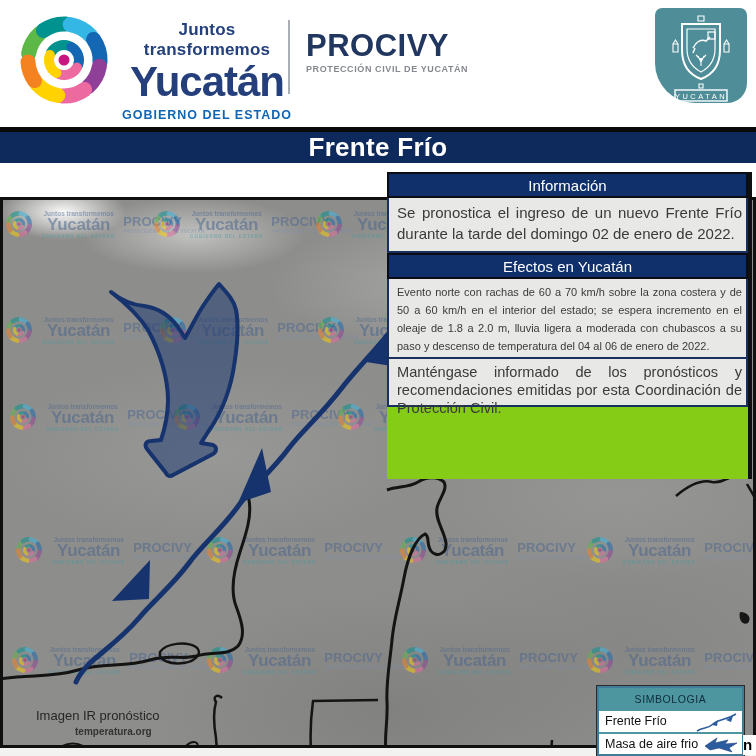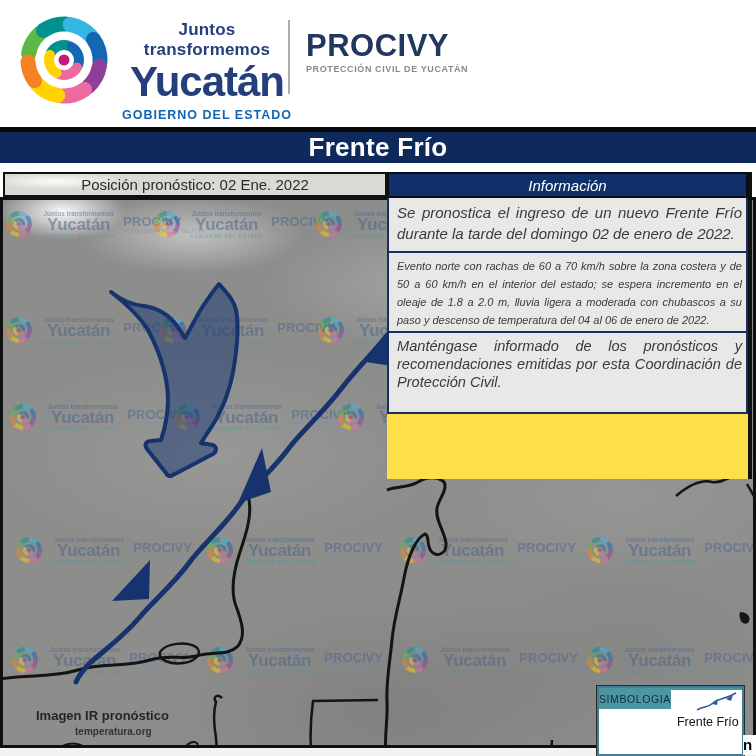--- a/index.html
+++ b/index.html
@@ -39,44 +39,44 @@
         #8d8d8b;}
   #wm-layer{position:absolute;left:-3px;top:-3px;width:756px;height:551px;}
   .wm{position:absolute;display:flex;gap:8px;align-items:center;opacity:.5;white-space:nowrap;}
   .wm-mid{display:inline-block;text-align:center;}
   .wm-tag{display:block;font-size:6.5px;font-weight:bold;color:#4a658e;}
   .wm-name{display:block;font-size:17px;font-weight:bold;color:#47628c;line-height:16px;letter-spacing:-.3px;}
   .wm-gov{display:block;font-size:4.5px;font-weight:bold;color:#3f9aa0;letter-spacing:1px;margin-top:1px;}
   .wm-pro{display:inline-block;font-size:13px;font-weight:bold;color:#4a6590;text-align:left;}
   .wm-pros{display:block;font-size:4.5px;font-weight:bold;color:#7c90ad;letter-spacing:.3px;}
   #map-svg{position:absolute;left:-3px;top:-3px;}
-  #credit1{position:absolute;left:33px;top:508px;font-size:13px;font-weight:bold;color:#262626;}
+  #credit1{position:absolute;left:33px;top:508px;font-size:13px;font-weight:normal;color:#262626;}
   #credit2{position:absolute;left:72px;top:526px;font-size:10px;font-weight:bold;color:#333;}
 
   
   #posbar{position:absolute;left:3px;top:172px;width:384px;height:25px;box-sizing:border-box;
           border:2px solid #101010;z-index:6;display:flex;align-items:center;justify-content:center;
           background:radial-gradient(90px 11px at 14% 35%, rgba(255,255,255,.9), rgba(255,255,255,0) 75%),#d9d9d5;
           font-size:15px;color:#2b2b2b;}
 
   
-  #panel{position:absolute;left:387px;top:172px;width:365px;height:307px;background:#fde047;
-         border-right:4px solid #101010;box-sizing:border-box;z-index:5;font-style:italic;}
+  #panel{position:absolute;left:387px;top:172px;width:365px;height:307px;background:#84cc16;
+         border-right:4px solid #101010;box-sizing:border-box;z-index:5;}
   .sec-header{height:26px;box-sizing:border-box;background:#10306b;border:2px solid #0c0c14;
               display:flex;align-items:center;justify-content:center;color:#fff;font-size:15px;}
   .sec-body{box-sizing:border-box;background:#e8e8e6;border:2px solid #17305e;border-top:none;
             padding:4px 4px 2px 8px;color:#3a3a3a;text-align:justify;}
   #body-info{height:55px;font-size:15px;line-height:21px;}
   #body-effects{height:80px;font-size:11px;line-height:18px;}
-  #body-recom{height:81px;font-size:14.6px;line-height:18px;}
+  #body-recom{height:48px;font-size:14.6px;line-height:18px;}
 
   
   #legend{position:absolute;left:597px;top:686px;width:147px;height:70px;box-sizing:border-box;
           border:2px solid #3f7d9b;outline:1px solid #2a2a2a;background:#fff;z-index:7;
-          display:flex;flex-direction:row;}
+          display:flex;flex-direction:column;}
   #legend-title{height:21px;background:#4d96a0;color:#0e2b3a;font-size:10.5px;letter-spacing:.6px;
                 display:flex;align-items:center;justify-content:center;}
   .legend-row{flex:1;border-top:2px solid #4d96a0;background:#fff;display:flex;align-items:center;
               font-size:12.5px;color:#101010;padding-left:6px;position:relative;}
   .legend-sym{position:absolute;right:3px;top:1px;}
 
   
   #bottom-strip{position:absolute;left:0;top:748px;width:756px;height:8px;background:#f2f2f0;z-index:4;}
   #crop-glyph{position:absolute;left:743px;top:735px;width:13px;height:20px;background:#fdfdfd;z-index:8;
               font-size:15px;font-weight:bold;color:#000;line-height:19px;}
@@ -105,20 +105,33 @@
     <div id="brand-text">
       <div class="brand-tagline">Juntos transformemos</div>
       <div class="brand-name">Yucatán</div>
       <div class="brand-gov">GOBIERNO DEL ESTADO</div>
     </div>
     <div id="hdr-divider"></div>
     <div id="procivy-block">
       <div class="procivy-name">PROCIVY</div>
       <div class="procivy-sub">PROTECCIÓN CIVIL DE YUCATÁN</div>
     </div>
+    <div id="shield">
+      <svg width="92" height="95" viewBox="0 0 92 95">
+        <path d="M27,16 h38 v26 c0,16 -8.5,25 -19,29 c-10.5,-4 -19,-13 -19,-29 Z" fill="none" stroke="#ffffff" stroke-width="2"></path>
+        <path d="M32,21 h28 v20 c0,12 -6.5,19 -14,23 c-7.5,-4 -14,-11 -14,-23 Z" fill="none" stroke="#ffffff" stroke-width="1.2"></path>
+        <rect x="53" y="24" width="7" height="7" fill="none" stroke="#ffffff" stroke-width="1.2"></rect>
+        <path d="M38,40 c3,-6 8,-9 13,-7 l4,-4 M40,40 l-2,5" fill="none" stroke="#ffffff" stroke-width="1.5"></path>
+        <path d="M46,58 v-8 M46,52 l-5,-5 M46,52 l5,-5 M46,54 l-3,-6 M46,54 l3,-6" stroke="#ffffff" stroke-width="1.1" fill="none"></path>
+        <path d="M18,36 h5 v8 h-5 Z M18,36 l2.5,-4 l2.5,4 M69,36 h5 v8 h-5 Z M69,36 l2.5,-4 l2.5,4" fill="none" stroke="#ffffff" stroke-width="1.1"></path>
+        <path d="M43,8 h6 v5 h-6 Z M44,76 h4 v4 h-4 Z" fill="none" stroke="#ffffff" stroke-width="1.1"></path>
+        <rect x="20" y="82" width="52" height="11" fill="none" stroke="#ffffff" stroke-width="1.4"></rect>
+        <text x="46" y="90.5" text-anchor="middle" font-size="7.5" letter-spacing="2.5" fill="#ffffff" font-family="Liberation Sans, sans-serif">YUCATAN</text>
+      </svg>
+    </div>
   </div>
 
   <div id="titlebar">
     <span>Frente Frío</span>
   </div>
 
   <div id="map">
     <div id="wm-layer">
         <div class="wm" style="left: 4px; top: 12px;">
           <svg width="30" height="30" viewBox="0 0 100 100">
@@ -531,44 +544,52 @@
       <polygon points="150,560 149,599 112,601" fill="#16336e"></polygon>
       <polygon points="389,330 392,366 366,362" fill="#16336e"></polygon>
 
       <path d="M111,292 C121,300 133,305 144,306 C159,308 170,316 178,327 L185,338 C191,328 197,315 203,306 C209,297 214,290 219,284 C227,293 234,300 236,310 C240,330 236,355 233,372 C228,398 218,418 208,432 L201,443 L213,445 C217,447 217,451 213,454 L173,475 C170,477 167,476 166,473 L147,449 C144,445 146,441 151,441 L161,440 C165,428 168,414 168,400 C168,378 160,352 148,330 C138,314 124,302 111,292 Z" fill="rgba(28,58,114,0.52)" stroke="#16336e" stroke-width="4" stroke-linejoin="round"></path>
     </svg>
 
     <div id="credit1">Imagen IR pronóstico</div>
     <div id="credit2">temperatura.org</div>
   </div>
 
-  <div id="posbar">
-    <span>Posición pronóstico: 02 Ene. 2022</span>
-  </div>
 
   <div id="panel">
     <div class="sec-header">
       <span>Información</span>
     </div>
     <div class="sec-body" id="body-info">Se pronostica el ingreso de un nuevo Frente Frío durante la tarde del domingo 02 de enero de 2022.</div>
+    <div class="sec-header">
+      <span>Efectos en Yucatán</span>
+    </div>
     <div class="sec-body" id="body-effects">Evento norte con rachas de 60 a 70 km/h sobre la zona costera y de 50 a 60 km/h en el interior del estado; se espera incremento en el oleaje de 1.8 a 2.0 m, lluvia ligera a moderada con chubascos a su paso y descenso de temperatura del 04 al 06 de enero de 2022.</div>
     <div class="sec-body" id="body-recom">Manténgase informado de los pronósticos y recomendaciones emitidas por esta Coordinación de Protección Civil.</div>
   </div>
 
   <div id="bottom-strip"></div>
 
   <div id="legend">
     <div id="legend-title">SIMBOLOGIA</div>
     <div class="legend-row">
       <span>Frente Frío</span>
       <span class="legend-sym">
         <svg width="44" height="21" viewBox="0 0 44 21">
           <path d="M2,19 C9,15 13,17 18,12 C23,7 30,9 41,2" fill="none" stroke="#2d5c9e" stroke-width="1.5"></path>
           <polygon points="17,13 23,8 22,14" fill="#2d5c9e"></polygon>
           <polygon points="31,8 38,4 36,10" fill="#2d5c9e"></polygon>
         </svg>
       </span>
     </div>
+    <div class="legend-row">
+      <span>Masa de aire frio</span>
+      <span class="legend-sym">
+        <svg width="36" height="20" viewBox="0 0 36 20">
+          <path d="M2,11 L14,3 L12,8 L25,5 L22,9 L34,8 L26,13 L29,17 L16,13 L7,15 Z" fill="#2d5c9e" stroke="#1c3f7e" stroke-width="0.6"></path>
+        </svg>
+      </span>
+    </div>
   </div>
 
   <div id="crop-glyph">n</div>
 
 </div>
 
 </body></html>

